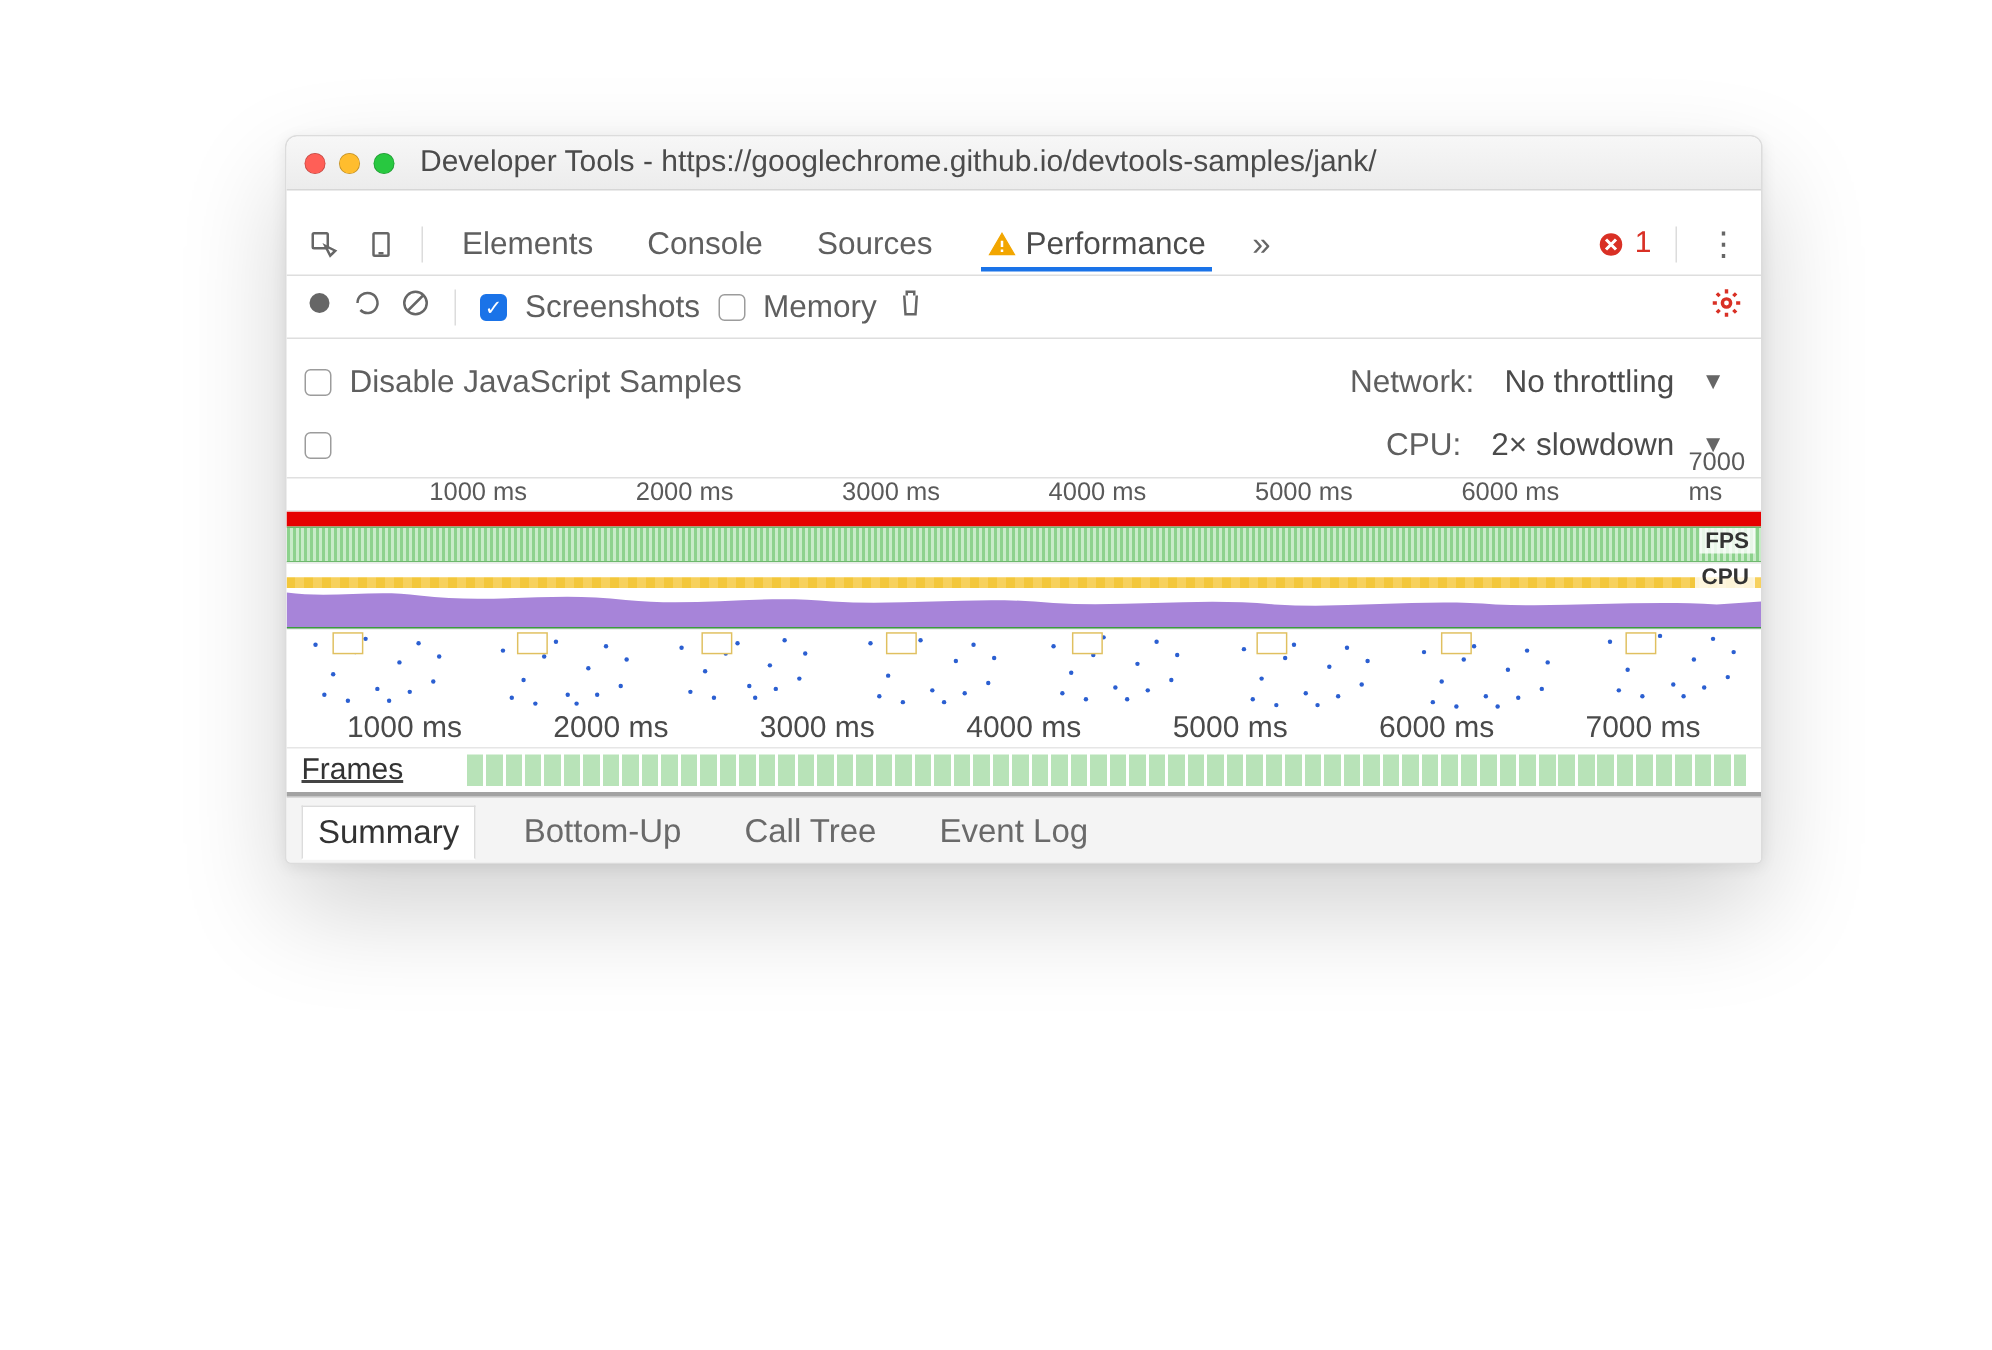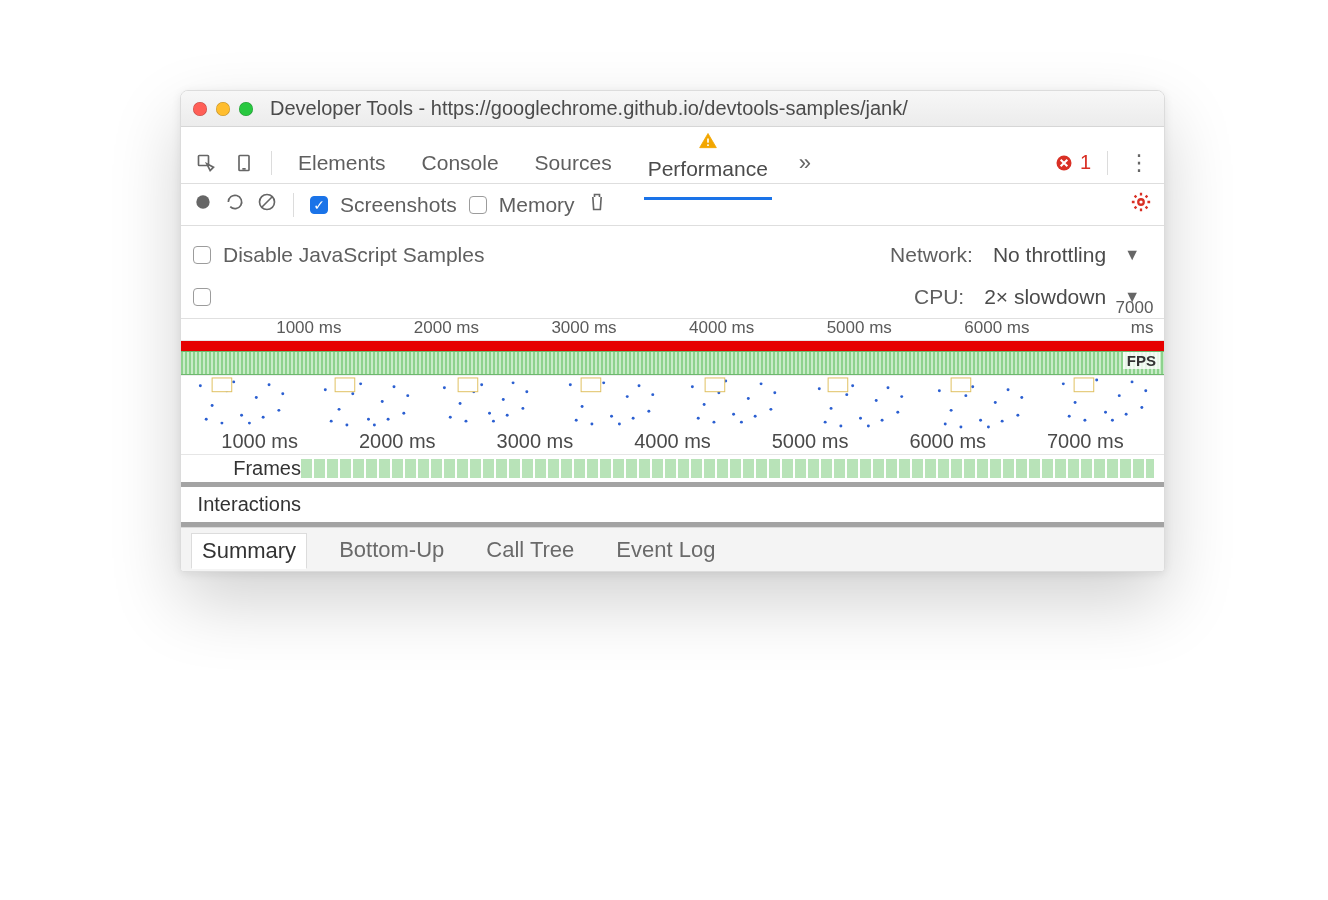--- a/index.html
+++ b/index.html
@@ -1,41 +1,41 @@
 <!DOCTYPE html>
 <html><head>
 <meta charset="utf-8">
 <style>
   * { box-sizing: border-box; margin: 0; padding: 0; }
   html, body { width: 1328px; height: 900px; background: #fff; font-family: -apple-system, "Helvetica Neue", Arial, sans-serif; }
   .stage { width: 1328px; height: 900px; position: relative; }
   .window {
-    position: absolute; left: 180px; top: 90px; width: 985px;
+    position: absolute; left: 190px; top: 90px; width: 985px;
     background: #fff; border-radius: 8px 8px 4px 4px;
     box-shadow: 0 30px 70px rgba(0,0,0,.18), 0 2px 10px rgba(0,0,0,.08);
     border: 1px solid #dcdcdc;
     overflow: hidden;
-    font-size: 14px; color: #444; text-align: right;
+    font-size: 14px; color: #444;
   }
   
   .titlebar {
     height: 36px; display: flex; align-items: center; gap: 9px;
     padding: 0 12px; background: linear-gradient(#f7f7f7,#ececec);
     border-bottom: 1px solid #d6d6d6;
   }
   .traffic { display: flex; gap: 9px; margin-right: 8px; }
   .dot { width: 14px; height: 14px; border-radius: 50%; box-shadow: inset 0 0 0 0.5px rgba(0,0,0,.25); }
   .dot.r{background:#ff5f57}.dot.y{background:#ffbd2e}.dot.g{background:#28c840}
   .title { font-size: 20px; color:#4b4b4b; white-space: nowrap; overflow: hidden; text-overflow: ellipsis; }
   
   .tabs { height: 42px; display:flex; align-items:center; padding: 0 10px; gap:8px; border-bottom:1px solid #dedede;margin-top:15px; }
   .tabs .ibtn { width:30px; height:30px; display:flex; align-items:center; justify-content:center; color:#5f5f5f; }
   .tabs .sep { width:1px; height:24px; background:#dcdcdc; margin: 0 4px; }
   .tab { font-size: 21px; color:#5f5f5f; padding: 6px 4px; margin: 0 10px; }
-  .tab.active { color:#4b4b4b; border-bottom: 3px solid #1a73e8; padding-bottom:16px;flex-direction:column; }
+  .tab.active { color:#4b4b4b; border-bottom: 3px solid #1a73e8; padding-bottom:3px; }
   .tabs .right { margin-left:auto; display:flex; align-items:center; gap:12px; }
   .errbadge { color:#d93025; font-size:20px; display:flex; align-items:center; gap:6px; }
   
   .toolbar { height: 42px; display:flex; align-items:center; padding: 0 12px; gap:12px; border-bottom:1px solid #dedede; font-size:21px; color:#5f5f5f; }
   .toolbar .vsep { width:1px; height:24px; background:#dcdcdc; margin:0 4px; }
   .ck { width:18px; height:18px; border-radius:4px; border:1.5px solid #9c9c9c; display:inline-flex; align-items:center; justify-content:center; }
   .ck.on { background:#1a73e8; border-color:#1a73e8; color:#fff; }
   .ck.on::after { content:"✓"; font-size:14px; line-height:1; }
   .toolbar .spacer { flex:1; }
   
@@ -58,21 +58,21 @@
   .cpu-purple { position:absolute; left:0; right:0; bottom:0; height:28px; }
   .cpu-purple svg{display:block;width:100%;height:100%}
   .lanelabel { position:absolute; right:4px; top:0; font-size:15px; color:#333; font-weight:700; background:rgba(255,255,255,.8); padding:0 4px; }
   .lane.net { height:14px; background:#fff; }
   .thumbs { height:54px; display:flex; gap:2px; border-top:1px solid #eee; }
   .thumb { flex:1; position:relative; background:#fff; overflow:hidden; }
   .thumb svg { width:100%; height:100%; display:block; }
   
   .ruler2 { height:26px; display:flex; align-items:center; font-size:20px; color:#4a4a4a; position:relative; border-bottom:1px solid #e6e6e6; }
   .ruler2 span { position:absolute; transform:translateX(-50%); }
-  .track { height:32px; display:flex; align-items:center; border-bottom:5px solid #a3a3a3; }
+  .track { height:32px; display:flex; align-items:center; border-bottom:3px solid #a3a3a3;text-decoration:underline; }
   .track .tlabel { width:120px; padding-left:10px; font-size:20px; color:#333; }
   .track .bars { flex:1; position:relative; height:100%; }
   .frames-bars { background: repeating-linear-gradient(90deg,#b8e3b8 0,#b8e3b8 11px,#fff 11px,#fff 13px); position:absolute; top:4px; bottom:4px; left:0; right:10px; }
   .track.interactions { height:40px; }
   
   .cursor { position:absolute; left:395px; top:510px; pointer-events:none; }
   .cursor svg{width:20px;height:24px}
   
   .btabs { height:44px; display:flex; align-items:center; gap:22px; padding:0 10px; background:#f4f4f4; border-top:1px solid #d9d9d9; font-size:22px; color:#6a6a6a; }
   .btab { padding:4px 10px; }
@@ -193,20 +193,30 @@
       <span style="left:41%">3000 ms</span>
       <span style="left:55%">4000 ms</span>
       <span style="left:69%">5000 ms</span>
       <span style="left:83%">6000 ms</span>
       <span style="left:97%">7000 ms</span>
     </div>
     <div class="redbar"></div>
     <div class="lane fps">
       <div class="lanelabel">FPS</div>
     </div>
+    <div class="lane cpu">
+      <div class="cpu-yellow"></div>
+      <div class="cpu-purple">
+        <svg viewBox="0 0 1000 28" preserveAspectRatio="none">
+          <path d="M0,4 C30,8 60,2 90,6 C140,12 180,3 230,9 C280,14 320,5 370,10 C420,13 470,6 520,11 C570,14 620,7 670,12 C720,15 770,8 820,12 C870,14 920,9 970,12 L1000,10 L1000,28 L0,28 Z" fill="#a784d9"></path>
+          <path d="M0,28 L1000,28" stroke="#3b9c3b" stroke-width="2"></path>
+        </svg>
+      </div>
+      <div class="lanelabel">CPU</div>
+    </div>
     <div class="thumbs">
 
       <div class="thumb">
             <svg viewBox="0 0 100 54">
               <rect width="100" height="54" fill="#fff"></rect>
               <g fill="#2b5fd1">
                 <circle cx="8" cy="10" r="1.5"></circle>
                 <circle cx="20" cy="30" r="1.5"></circle>
                 <circle cx="35" cy="15" r="1.5"></circle>
                 <circle cx="50" cy="40" r="1.5"></circle>
@@ -380,24 +390,20 @@
       <span style="left:64%">5000 ms</span>
       <span style="left:78%">6000 ms</span>
       <span style="left:92%">7000 ms</span>
     </div>
     <div class="track">
       <div class="tlabel">Frames</div>
       <div class="bars">
             <div class="frames-bars"></div>
           </div>
     </div>
-    <div class="track interactions">
-      <div class="tlabel">Interactions</div>
-      <div class="bars"></div>
-    </div>
 
   </div>
 
   <div class="cursor">
     <svg viewBox="0 0 20 24">
           <path d="M2 2 L2 20 L7 15 L10 22 L13 21 L10 14 L17 14 Z" fill="#000"></path>
         </svg>
   </div>
 
   <div class="btabs">

